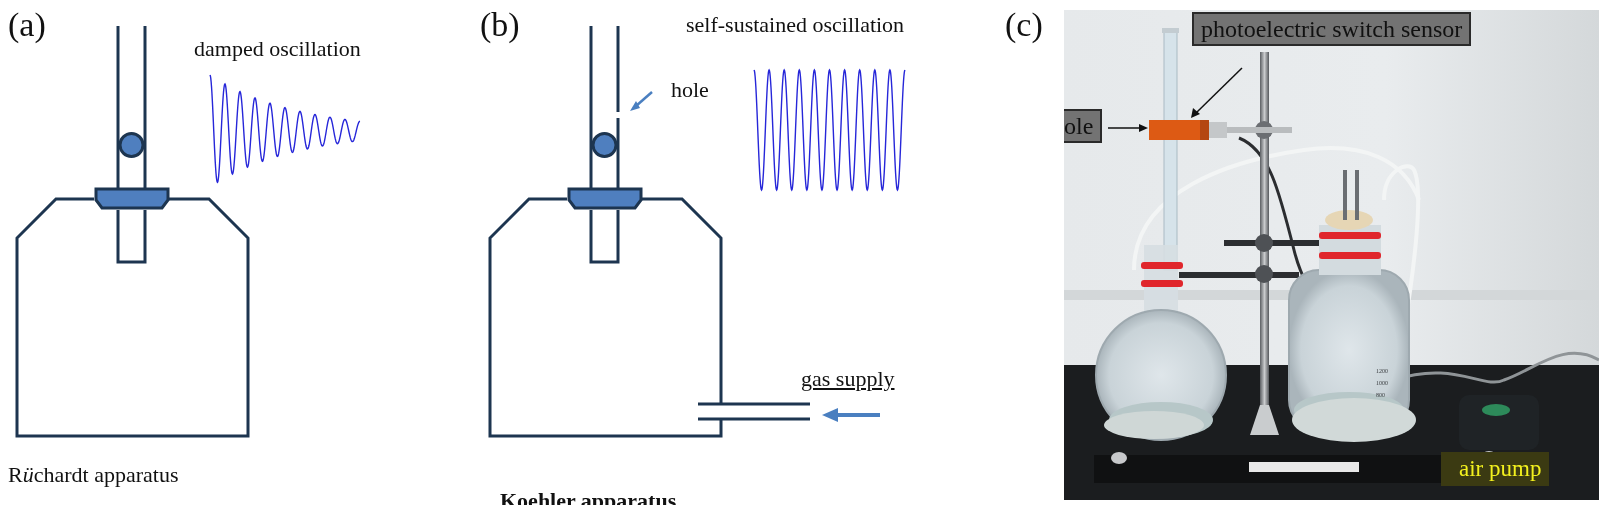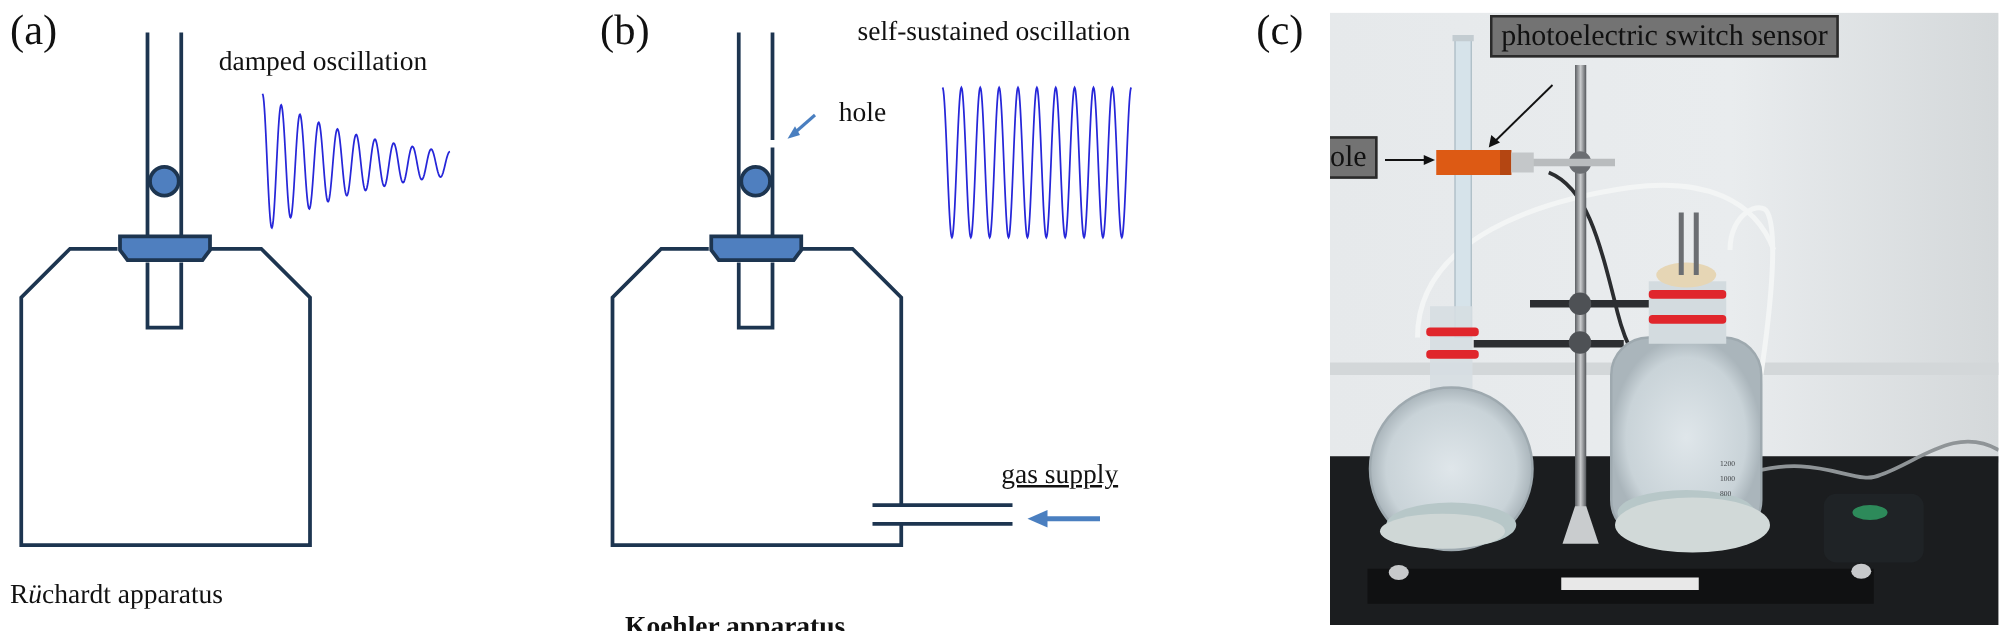--- a/index.html
+++ b/index.html
@@ -13,21 +13,21 @@
   .tag { position: absolute; background: #737373; border: 2px solid #2a2a2a;
          font-size: 24px; line-height: 1; padding: 3px 7px; white-space: nowrap; }
   .pump-tag { position: absolute; background: #3b3a12; color: #f3f11e;
               font-size: 23px; line-height: 1; padding: 5px 8px 6px 18px; white-space: nowrap; }
 </style>
 </head>
 <body>
 
 <div class="panel-label" style="left:8px;top:8px;">(a)</div>
 <div class="caption" style="left:8px;top:464px;text-align:right;"><span>R</span><em>ü</em><span>chardt apparatus</span></div>
-<div class="caption" style="left:175px;top:38px;">damped oscillation</div>
+<div class="caption" style="left:194px;top:38px;">damped oscillation</div>
 
 <svg class="diagram" width="1600" height="505">
 
   <g fill="none" stroke="#1d3550" stroke-width="3">
     <path d="M 94 199 L 56 199 L 17 238 L 17 436 L 248 436 L 248 238 L 209 199 L 168 199"></path>
     <line x1="118" y1="26" x2="118" y2="191"></line>
     <line x1="145" y1="26" x2="145" y2="191"></line>
     <path d="M 118 210 L 118 262 L 145 262 L 145 210"></path>
     <path d="M 96 189 L 168 189 L 168 200 L 162 208 L 102 208 L 96 200 Z" fill="#4f7fbf"></path>
     <circle cx="131.5" cy="145" r="11.5" fill="#4f7fbf"></circle>
@@ -137,13 +137,14 @@
     <rect x="395" y="385" width="80" height="55" rx="10" fill="#1f2326"></rect>
     <ellipse cx="432" cy="400" rx="14" ry="6" fill="#2d8a5a"></ellipse>
 
     <line x1="178" y1="58" x2="132" y2="103" stroke="#111" stroke-width="1.5"></line>
     <polygon points="127,108 129,98 136,104" fill="#111"></polygon>
     <line x1="44" y1="118" x2="76" y2="118" stroke="#111" stroke-width="1.5"></line>
     <polygon points="84,118 75,114 75,122" fill="#111"></polygon>
   </svg>
   <div class="tag" style="left:128px;top:2px;">photoelectric switch sensor</div>
   <div class="tag" style="left:-21px;top:99px;">hole</div>
+  <div class="pump-tag" style="left:377px;top:442px;">air pump</div>
 </div>
 
 </body></html>

